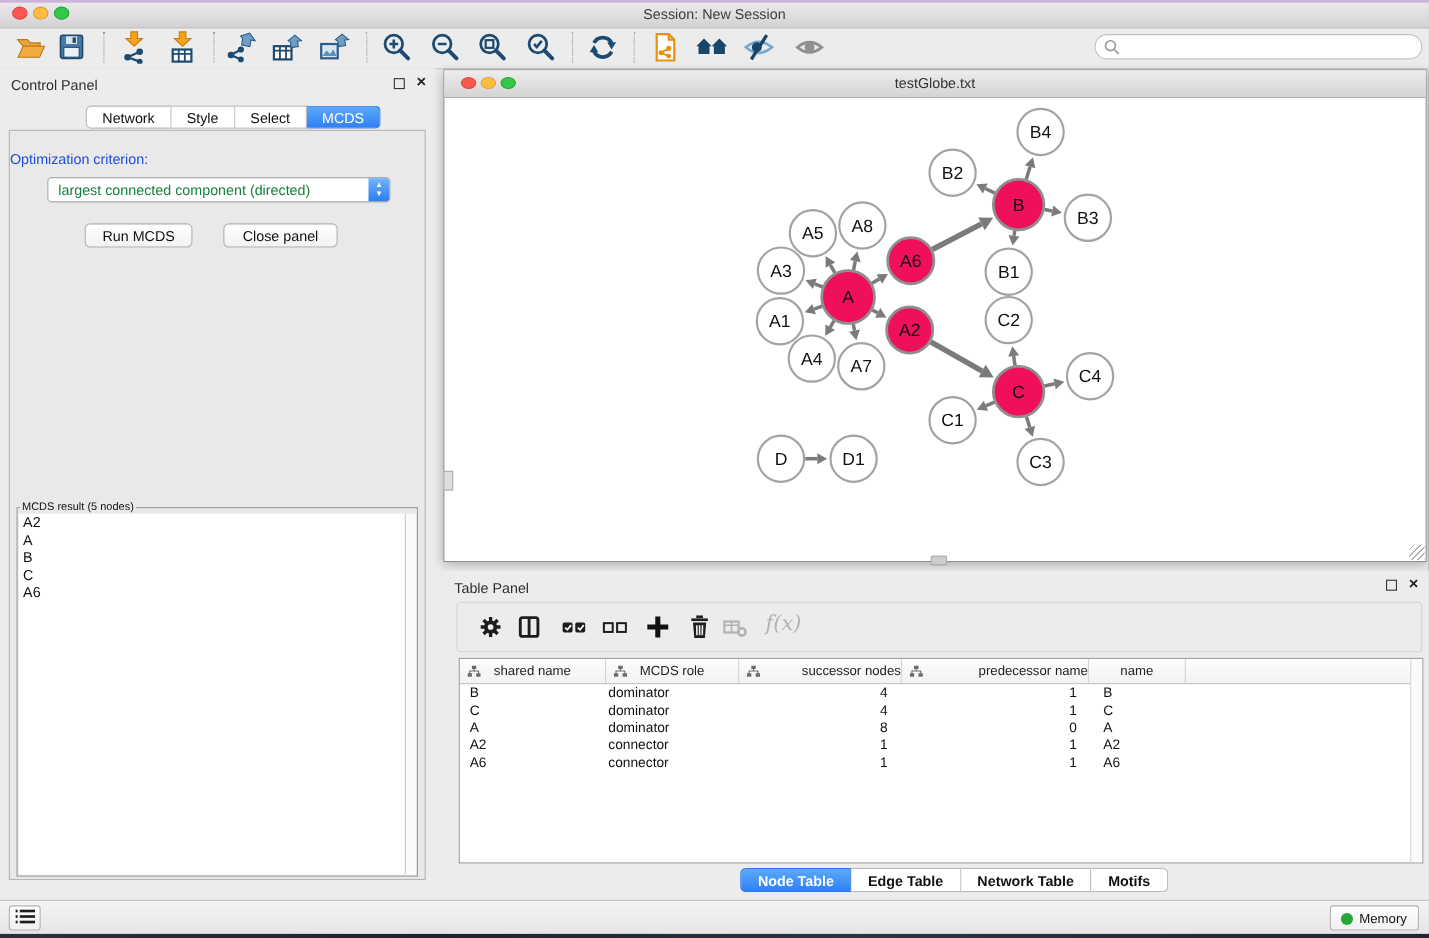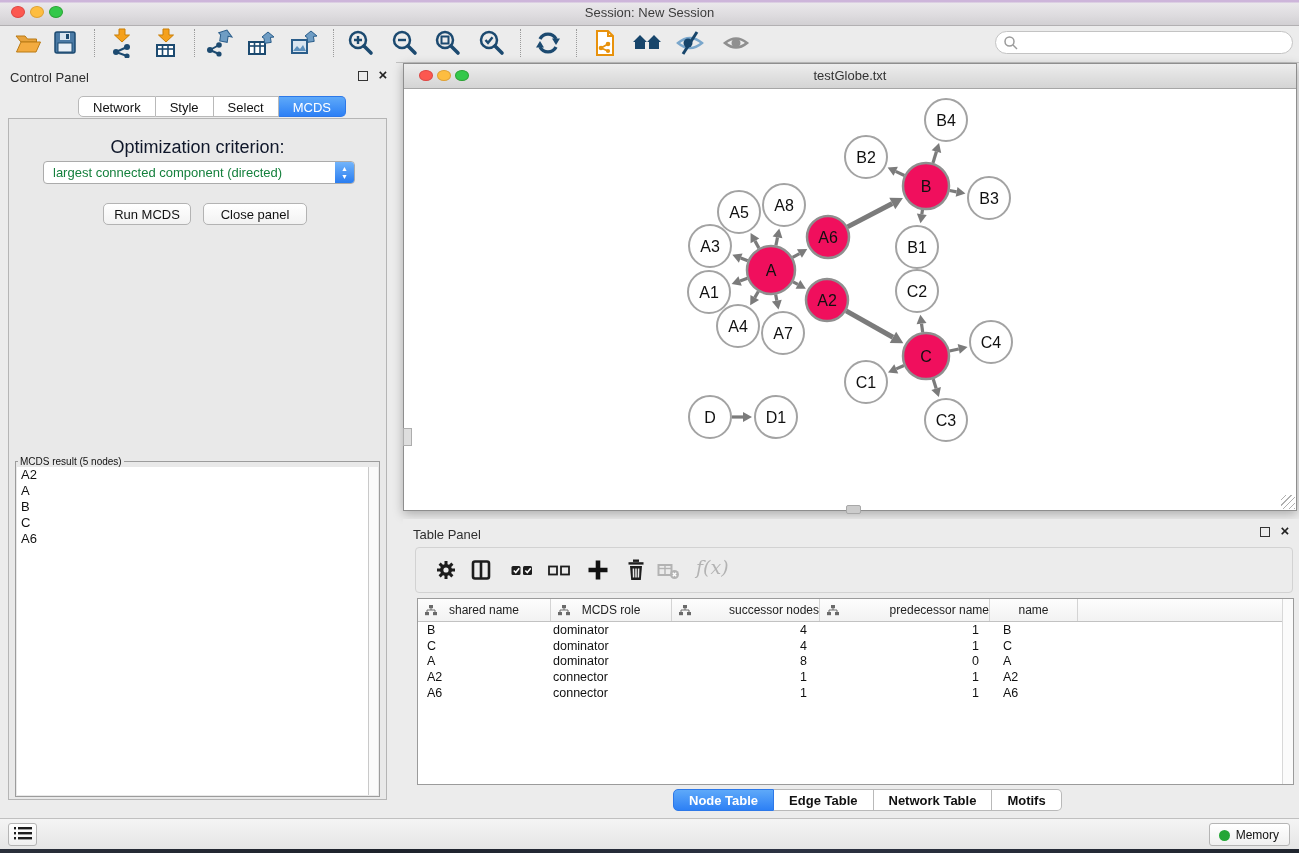--- a/index.html
+++ b/index.html
@@ -30,21 +30,21 @@
   .float-btn{position:absolute;top:9px;width:10px;height:10px;border:1.5px solid #333;background:none;padding:0;}
   .close-btn{position:absolute;top:3px;width:16px;height:20px;border:none;background:none;padding:0;
     font-size:15px;font-weight:bold;color:#222;line-height:20px;}
   .tabs-row{position:absolute;left:78px;top:34px;height:21px;display:flex;}
   .tab{height:21px;line-height:21px;font-size:13px;text-align:center;background:#fff;
     border:1px solid #b9b9b9;border-left:none;color:#111;box-sizing:border-box;padding:0 14px;}
   .tab:first-child{border-left:1px solid #b9b9b9;border-radius:5px 0 0 5px;}
   .tab:last-child{border-radius:0 5px 5px 0;}
   .tab.active{background:linear-gradient(#5ea9f9,#2d80f5);border-color:#2d78e8;color:#fff;}
   .cp-content{position:absolute;left:8px;right:9px;top:56px;bottom:18px;background:#e9e9e9;border:1px solid #b5b5b5;}
-  .opt-label{position:absolute;left:0;right:0;top:18px;text-align:center;font-size:18px;color:#0f172a;}
+  .opt-label{position:absolute;left:0;right:0;top:18px;text-align:left;font-size:13px;color:#1d4ed8;}
   .crit-select{position:absolute;left:34px;top:42px;width:312px;height:23px;background:#fff;
     border:1px solid #ababab;border-radius:4px;box-sizing:border-box;}
   .crit-select .val{position:absolute;left:9px;top:3px;font-size:13px;color:#15803d;white-space:nowrap;}
   .crit-stepper{position:absolute;right:0;top:0;width:19px;height:21px;border-radius:0 3px 3px 0;
     background:linear-gradient(#72b4fb,#2a7df0);}
   .crit-stepper .ch{position:absolute;left:0;width:19px;text-align:center;color:#fff;font-size:7px;line-height:7px;}
   .btn{position:absolute;height:22px;background:linear-gradient(#ffffff,#f2f2f2);border:1px solid #b3b3b3;
     border-radius:5px;font-size:13px;color:#111;font-family:"Liberation Sans",sans-serif;padding:0;}
   .mcds-fieldset{position:absolute;left:6px;right:6px;top:337px;bottom:2px;border:1px solid #9c9c9c;
     background:#e9e9e9;margin:0;padding:0;}
@@ -273,21 +273,21 @@
     </div>
     <div class="cp-content">
       <div class="opt-label">Optimization criterion:</div>
       <div class="crit-select">
         <span class="val">largest connected component (directed)</span>
         <span class="crit-stepper">
           <span class="ch" style="top:3px">▲</span>
               <span class="ch" style="top:11px">▼</span>
         </span>
       </div>
-      <button class="btn" style="left:94px;top:84px;width:88px">Run MCDS</button>
+      <button class="btn" style="left:68px;top:84px;width:98px">Run MCDS</button>
       <button class="btn" style="left:194px;top:84px;width:104px">Close panel</button>
       <fieldset class="mcds-fieldset">
         <legend>MCDS result (5 nodes)</legend>
         <div class="mcds-list">
           <div class="mcds-item">A2</div>
           <div class="mcds-item">A</div>
           <div class="mcds-item">B</div>
           <div class="mcds-item">C</div>
           <div class="mcds-item">A6</div>
           <div class="vscroll"></div>

